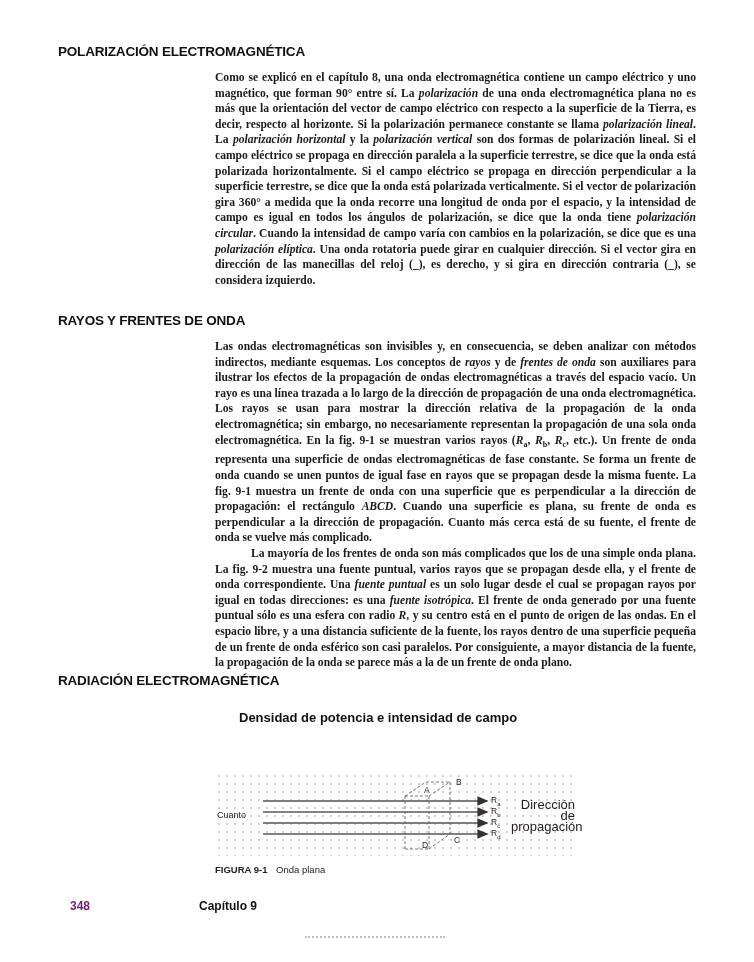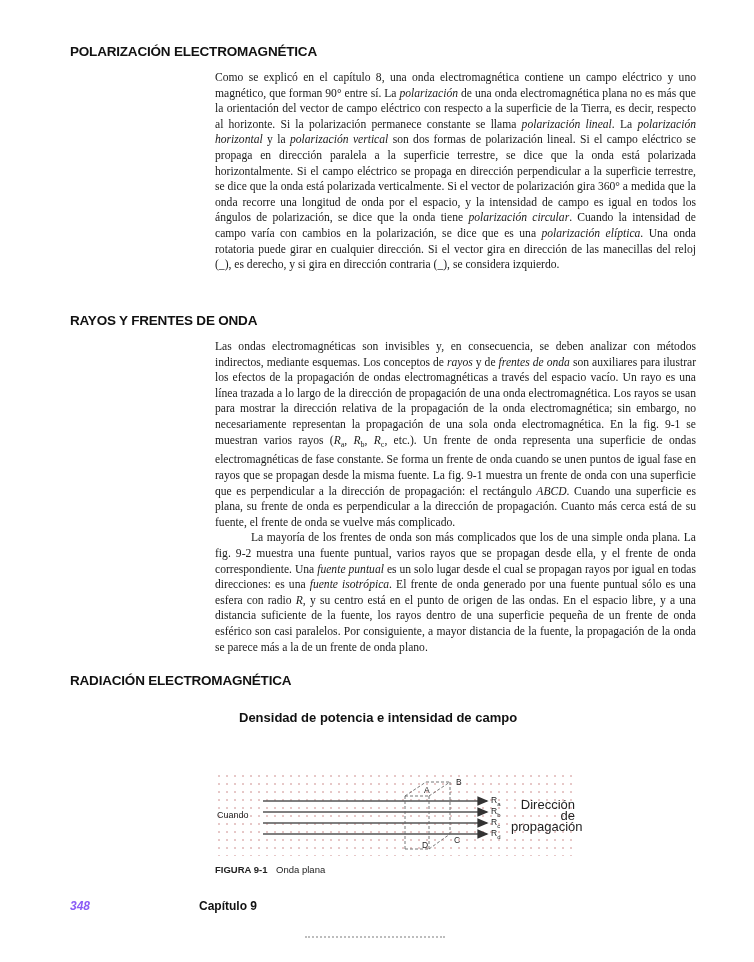--- a/index.html
+++ b/index.html
@@ -1,28 +1,28 @@
 <!DOCTYPE html>
 <html><head>
 <meta charset="utf-8">
 <style>
   html, body { margin: 0; padding: 0; background: #ffffff; }
   body { width: 754px; height: 962px; position: relative; overflow: hidden; color: #1a1a1a; }
   .page { position: absolute; left: 0; top: 0; width: 754px; height: 962px; }
   .h1 {
-    position: absolute; left: 70px;
+    position: absolute; left: 58px;
     font-family: "Liberation Sans", sans-serif; font-weight: bold;
     font-size: 13.5px; letter-spacing: -0.2px; color: #111;
   }
   .body {
     position: absolute; left: 215px; width: 481px;
     font-family: "Liberation Serif", serif; font-size: 11.6px; line-height: 15.6px;
     text-align: justify; color: #1a1a1a;
   }
-  .body p { margin: 0; }
+  .body p { margin: 0; font-weight: bold; }
   .body .indent { text-indent: 36px; }
   .h2 {
     position: absolute; left: 215px;
     font-family: "Liberation Sans", sans-serif; font-weight: bold;
     font-size: 13px; color: #111; margin-left: 24px;
   }
   .figure {
     position: absolute; left: 215px; top: 772px; width: 360px; height: 84px;
     background-color: #fff;
     background-image: radial-gradient(circle, #e6c6c6 0.7px, transparent 0.9px);
@@ -32,21 +32,21 @@
   .fig-label {
     position: absolute; font-family: "Liberation Sans", sans-serif; font-size: 8.5px; color: #222;
   }
   .caption {
     position: absolute; left: 215px; top: 864px;
     font-family: "Liberation Sans", sans-serif; font-size: 9.5px; color: #222;
   }
   .caption b { font-weight: bold; }
   .footer-num {
     position: absolute; left: 70px; top: 899px;
-    font-family: "Liberation Sans", sans-serif; font-weight: bold; font-size: 12px; color: #8b5cf6; font-style: italic;
+    font-family: "Liberation Sans", sans-serif; font-weight: bold; font-size: 12px; color: #701a75;
   }
   .footer-chap {
     position: absolute; left: 199px; top: 899px;
     font-family: "Liberation Sans", sans-serif; font-weight: bold; font-size: 12px; color: #111;
   }
   .watermark {
     position: absolute; left: 305px; top: 936px; width: 140px; height: 3px;
     border-top: 2px dotted #bdbdbd;
   }
 </style>
@@ -87,21 +87,21 @@
         <line x1="214" y1="24" x2="214" y2="77"></line>
         <line x1="235" y1="10" x2="235" y2="62"></line>
         <line x1="190" y1="24" x2="211" y2="10"></line>
         <line x1="211" y1="10" x2="235" y2="10"></line>
         <line x1="190" y1="24" x2="214" y2="24"></line>
         <line x1="214" y1="24" x2="235" y2="10"></line>
         <line x1="190" y1="77" x2="214" y2="77"></line>
         <line x1="214" y1="77" x2="235" y2="62"></line>
       </g>
     </svg>
-    <span class="fig-label" style="left:2px; top:38px; font-size:9px;">Cuando</span>
+    <span class="fig-label" style="left:2px; top:38px; font-size:9px;">Cuanto</span>
     <span class="fig-label" style="left:209px; top:13px;">A</span>
     <span class="fig-label" style="left:241px; top:5px;">B</span>
     <span class="fig-label" style="left:239px; top:63px;">C</span>
     <span class="fig-label" style="left:207px; top:68px;">D</span>
     <span class="fig-label" style="left:276px; top:23px;"><span>R</span><sub style="font-size:6px;">a</sub></span>
     <span class="fig-label" style="left:276px; top:34px;"><span>R</span><sub style="font-size:6px;">b</sub></span>
     <span class="fig-label" style="left:276px; top:45px;"><span>R</span><sub style="font-size:6px;">c</sub></span>
     <span class="fig-label" style="left:276px; top:56px;"><span>R</span><sub style="font-size:6px;">d</sub></span>
     <div class="fig-label" style="left:296px; top:27px; width:64px; text-align:right; line-height:11px; font-size:13px;">
       <div>Dirección</div>

